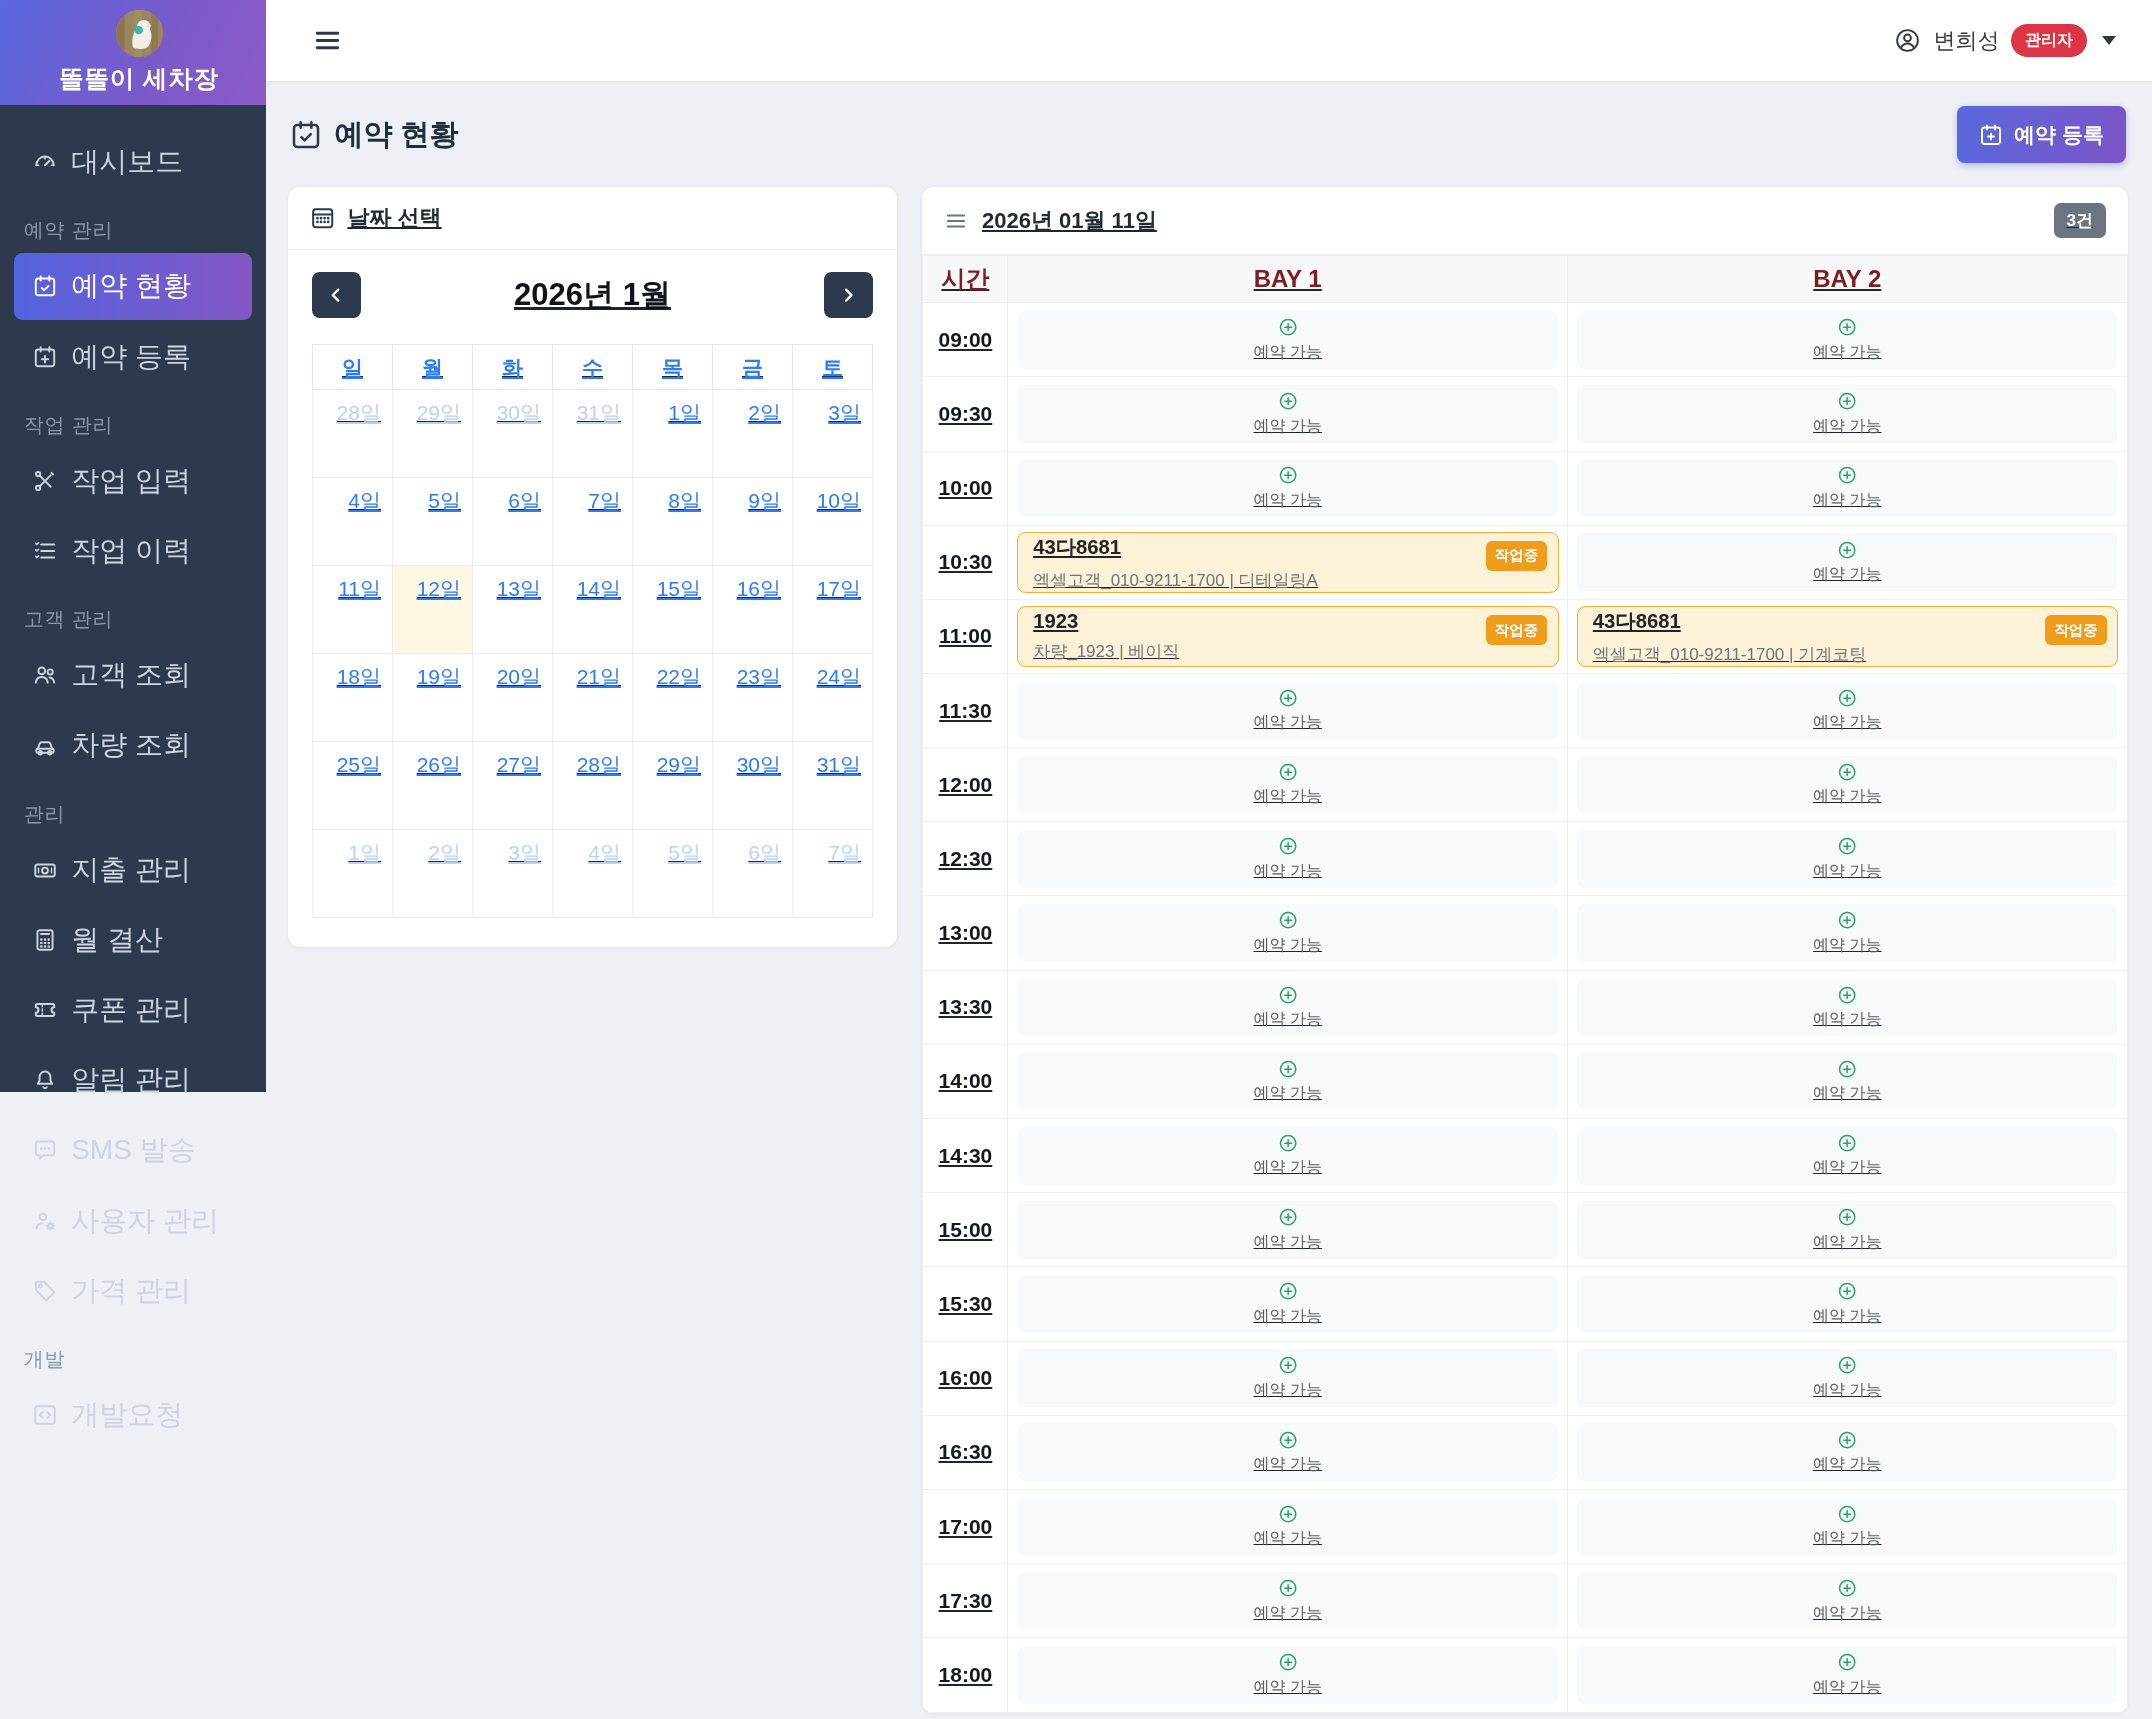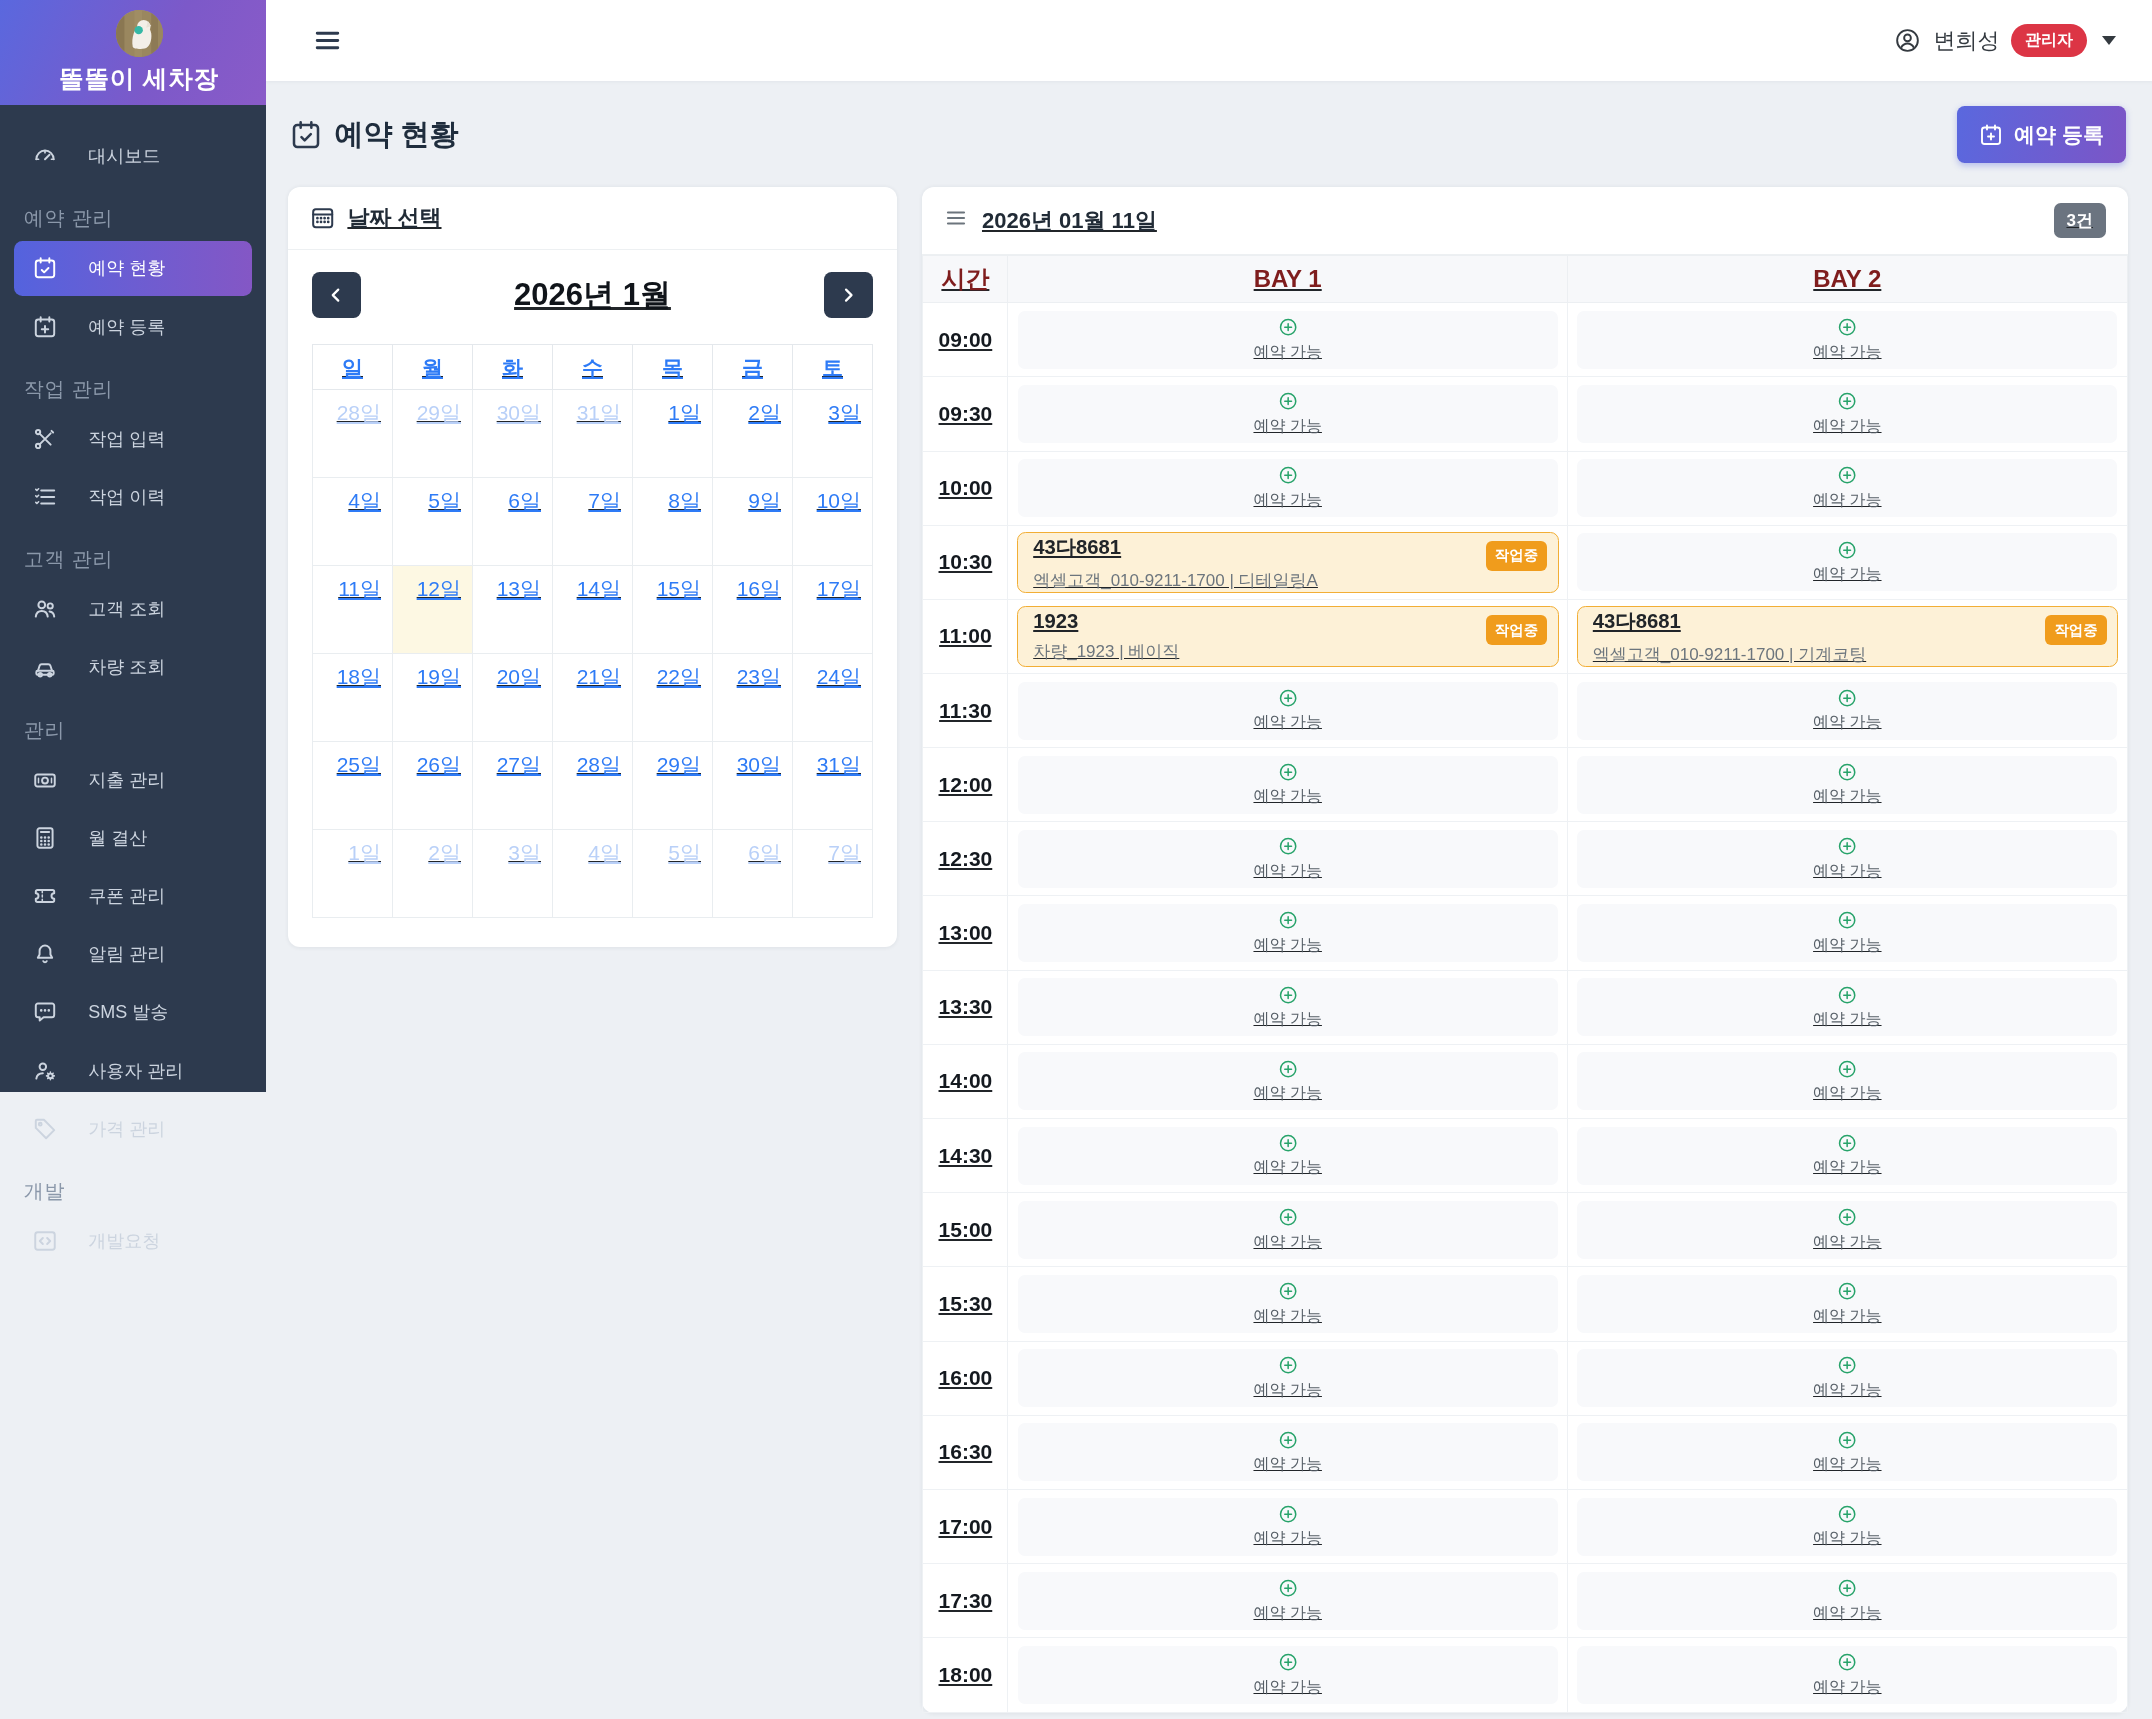--- a/index.html
+++ b/index.html
@@ -29,23 +29,23 @@
     width:47px; height:47px; border-radius:50%;
     background:linear-gradient(135deg,#b9a58c,#8d7b63);
     overflow:hidden; display:flex; align-items:center; justify-content:center;
   }
   .logo-title { color:#ffffff; font-size:24.6px; font-weight:bold; letter-spacing:0.8px; }
   .nav { padding:22px 13.6px 0 13.6px; }
   .nav-section-label {
     color:#8b98aa; font-size:20px; margin:22px 10.2px 8.5px 10.2px; letter-spacing:0.8px;
   }
   .nav-item {
-    display:flex; align-items:center; gap:30px;
+    display:flex; align-items:center; gap:13px;
     padding:14.4px 18.6px; margin:3.4px 0;
-    color:#ccd4df; font-size:18px; border-radius:8.5px;
+    color:#ccd4df; font-size:28px; border-radius:8.5px;
     cursor:pointer; text-decoration:none;
   }
   .nav-item .ni-icon { width:26px; height:26px; flex:0 0 26px; }
   .nav-item.active {
     background:linear-gradient(90deg,#5463de 0%,#8457c5 100%);
     color:#ffffff;
   }
   .nav-item.active .ni-icon { color:#ffffff; }
   .nav-first { margin-top:1.7px; }
 
@@ -119,21 +119,21 @@
     border:0.8px solid #e9edf0; height:88px;
     vertical-align:top; text-align:right; padding:8.5px 11px;
   }
   .cal td.today { background:#fdf8e3; }
   .day-link { color:#2e7bf6; font-size:21px; text-decoration:underline; cursor:pointer;text-align:center; }
   .cal td.muted .day-link { color:#b9d0f8; }
 
   
   .sched-card { flex:1; }
   .sched-head { justify-content:space-between; }
-  .sched-head-left { display:flex; gap:13.6px; }
+  .sched-head-left { display:flex; align-items:center; gap:13.6px; }
   .sched-head .sh-icon { width:24px; height:24px; color:#6c757d; }
   .count-badge {
     background:#6b7480; color:#fff; font-size:17px; font-weight:bold;
     padding:6px 12.7px; border-radius:6.8px;
   }
   table.sched { width:100%; border-collapse:collapse; table-layout:fixed; }
   .sched th {
     background:#f7f8fa; border:0.8px solid #eceff2;
     font-size:24px; font-weight:bold; color:#7f1d1d; height:47px;
   }

